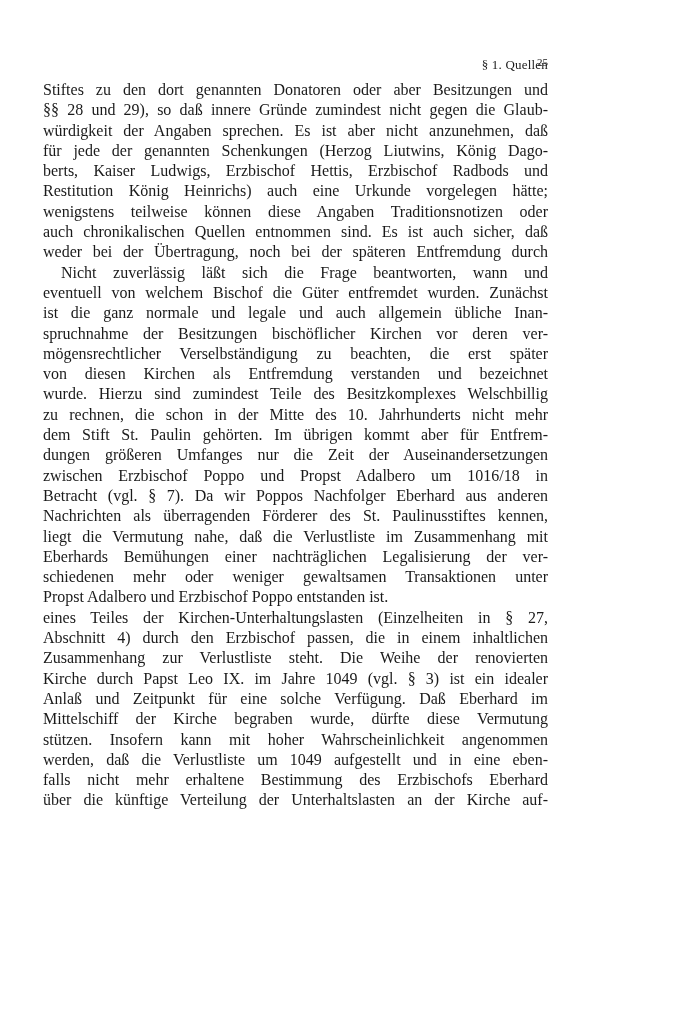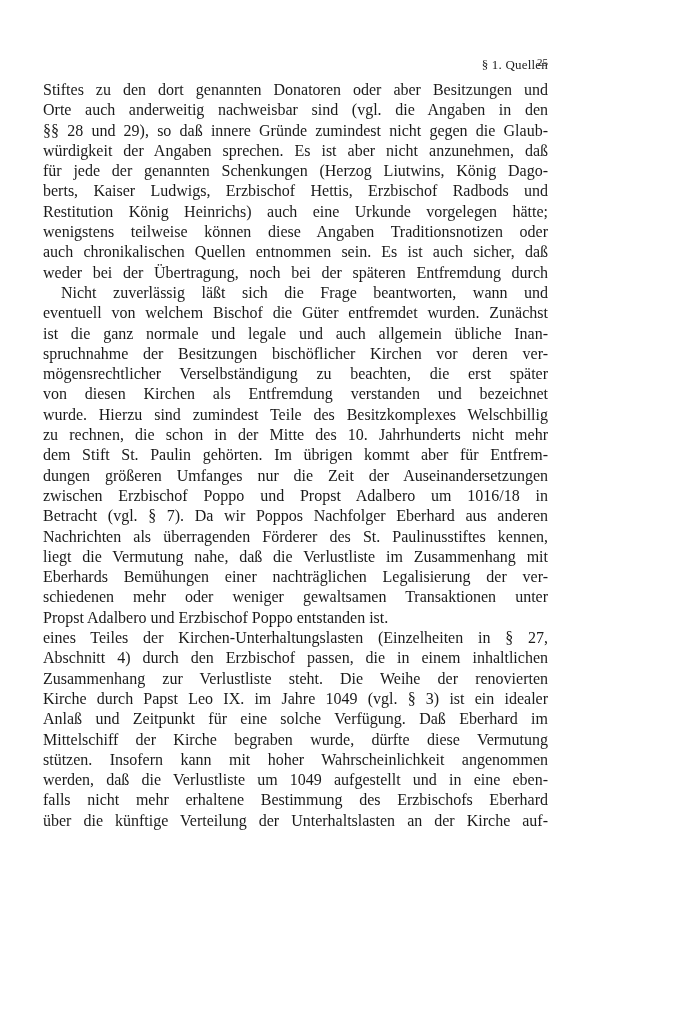--- a/index.html
+++ b/index.html
@@ -35,28 +35,27 @@
 <div class="page">
   <div class="running-head">
     <span class="title">§ 1. Quellen</span>
     <span class="pageno">25</span>
   </div>
 
   <div class="body-text">
 
     <div>
       <span class="line">Stiftes zu den dort genannten Donatoren oder aber Besitzungen und</span>
-      <span class="line">Orte auch anderweitig nachweisbar sind (vgl. die Angaben in den</span>
       <span class="line">§§ 28 und 29), so daß innere Gründe zumindest nicht gegen die Glaub-</span>
       <span class="line">würdigkeit der Angaben sprechen. Es ist aber nicht anzunehmen, daß</span>
       <span class="line">für jede der genannten Schenkungen (Herzog Liutwins, König Dago-</span>
       <span class="line">berts, Kaiser Ludwigs, Erzbischof Hettis, Erzbischof Radbods und</span>
       <span class="line">Restitution König Heinrichs) auch eine Urkunde vorgelegen hätte;</span>
       <span class="line">wenigstens teilweise können diese Angaben Traditionsnotizen oder</span>
-      <span class="line">auch chronikalischen Quellen entnommen sein. Es ist auch sicher, daß</span>
+      <span class="line">auch chronikalischen Quellen entnommen sind. Es ist auch sicher, daß</span>
       <span class="line">weder bei der Übertragung, noch bei der späteren Entfremdung durch</span>
     </div>
 
     <div>
       <span class="line indent">Nicht zuverlässig läßt sich die Frage beantworten, wann und</span>
       <span class="line">eventuell von welchem Bischof die Güter entfremdet wurden. Zunächst</span>
       <span class="line">ist die ganz normale und legale und auch allgemein übliche Inan-</span>
       <span class="line">spruchnahme der Besitzungen bischöflicher Kirchen vor deren ver-</span>
       <span class="line">mögensrechtlicher Verselbständigung zu beachten, die erst später</span>
       <span class="line">von diesen Kirchen als Entfremdung verstanden und bezeichnet</span>

